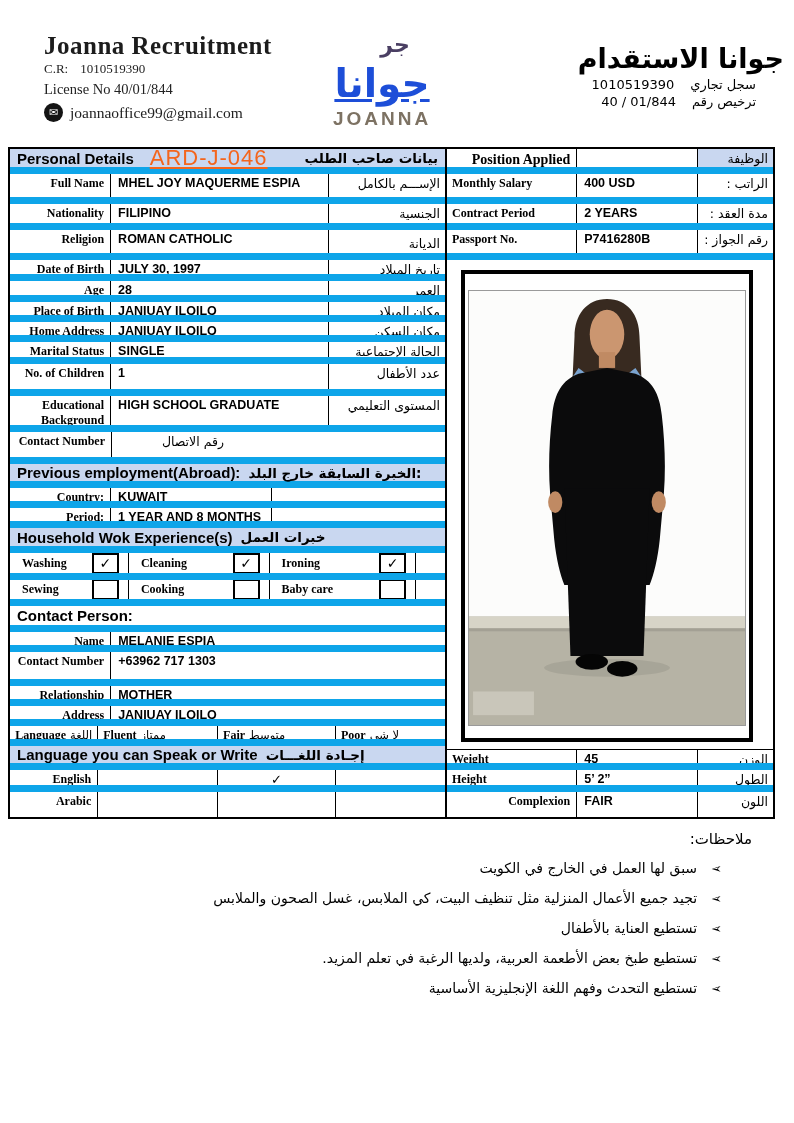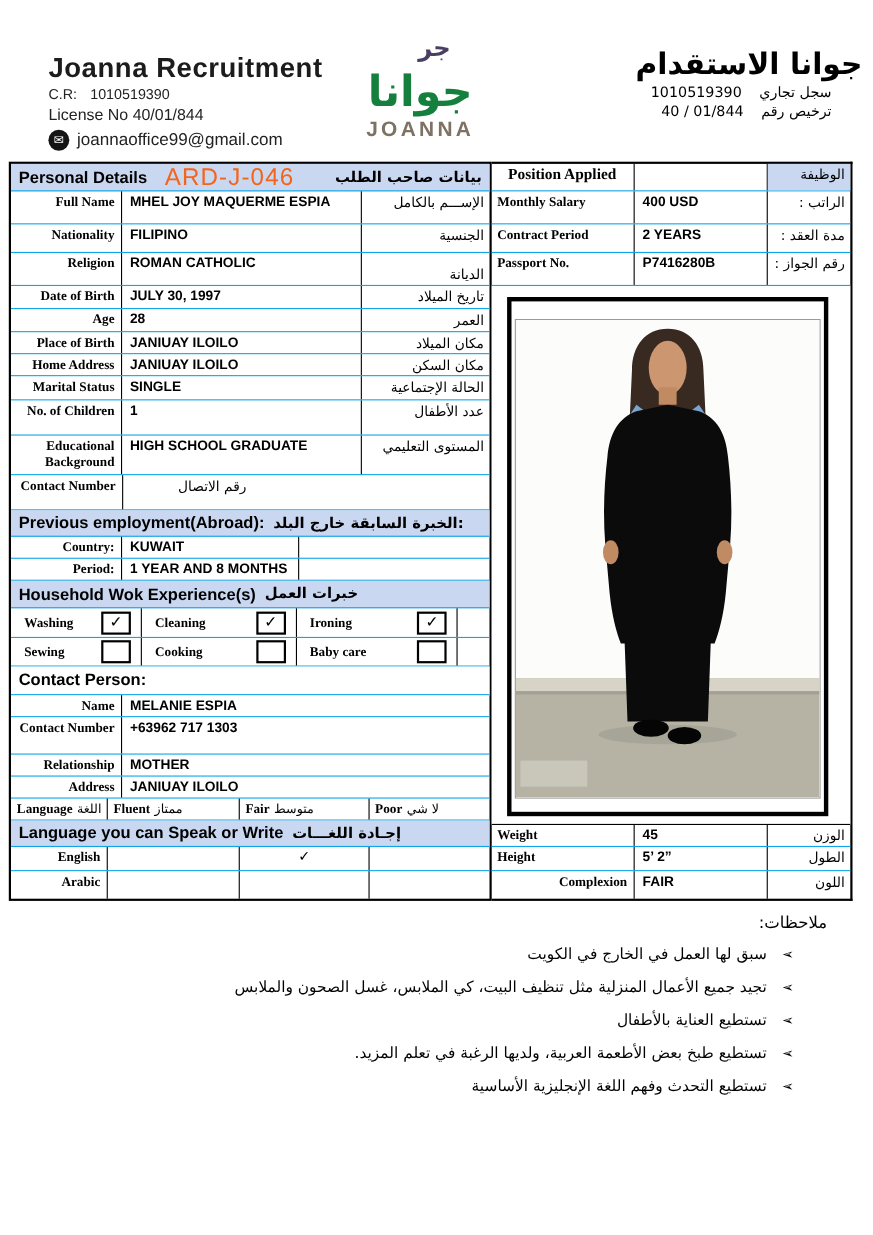--- a/index.html
+++ b/index.html
@@ -1,48 +1,48 @@
 <!DOCTYPE html>
 <html><head>
 <meta charset="utf-8">
 <style>
   * { box-sizing: border-box; margin: 0; padding: 0; }
   html,body { width: 794px; height: 1123px; background:#fff; color:#000;
     font-family:"Liberation Serif", serif; }
   body { position: relative; overflow: hidden; }
 
   
-  .hdr-left { position:absolute; left:44px; top:48px; font-family:Liberation Sans, sans-serif; }
+  .hdr-left { position:absolute; left:44px; top:32px; font-family:Liberation Serif, serif; }
   .company { font-size:25px; font-weight:bold; color:#1c1c1c; letter-spacing:.5px; }
   .cr-line { font-size:13px; margin-top:1px; color:#222; }
   .cr-line .num { margin-left:12px; }
   .license { font-size:14.5px; margin-top:4px; color:#222; }
   .email-row { display:flex; align-items:center; margin-top:5px; }
   .email-icon { width:19px; height:19px; border-radius:50%; background:#141414; color:#fff;
      font-size:11px; display:flex; align-items:center; justify-content:center; margin-right:7px; }
   .email { font-size:15.5px; color:#222; }
 
   .logo { position:absolute; left:318px; top:22px; width:128px; text-align:center; }
   .logo-mark { font-size:22px; font-weight:bold; color:#4a3f63; font-family:"DejaVu Sans",sans-serif; height:42px; line-height:46px; padding-left:26px; }
-  .logo-ar { font-size:39px; font-weight:bold; color:#15803d; font-family:"DejaVu Sans",sans-serif; line-height:1.05; }
+  .logo-ar { font-size:39px; font-weight:bold; color:#1d4ed8; font-family:"DejaVu Sans",sans-serif; line-height:1.05;text-decoration:underline; }
   .logo-latin { font-size:19px; font-weight:bold; color:#7d7263; letter-spacing:3px;
      font-family:"Liberation Sans",sans-serif; margin-top:3px; }
 
   .hdr-right { position:absolute; right:10px; top:44px; text-align:right; }
   .ar-title { font-size:27px; font-weight:bold; font-family:"DejaVu Sans",sans-serif; line-height:1.1; }
   .ar-lines { margin-top:3px; margin-right:28px; }
   .ar-line { font-size:13px; font-family:"DejaVu Sans",sans-serif; margin-top:2px; }
   .ar-line .num { margin-right:16px; font-family:"DejaVu Sans",sans-serif; }
 
   
   .form-wrap { position:absolute; left:8px; top:147px; display:flex; }
   .ltable { width:439px; border:2px solid #000; }
   .rtable { width:328px; border:2px solid #000; border-left:none; }
 
-  .row { display:flex; border-bottom:1px solid #0ea5e9; align-items:stretch; }
+  .row { display:flex; border-bottom:7px solid #0ea5e9; align-items:stretch; }
   .row:last-child { border-bottom:none; }
   .cell { border-right:1px solid #000; padding:2px 5px; overflow:hidden; }
   .cell:last-child { border-right:none; }
 
   .lab { font-weight:bold; font-size:12px; text-align:right; padding-right:6px; line-height:1.25; }
   .val { font-family:"Liberation Sans",sans-serif; font-weight:bold; font-size:12.5px; padding-left:7px; }
   .arb { direction:rtl; text-align:right; font-size:12.5px; font-family:"DejaVu Sans",sans-serif; padding-left:3px; }
 
   
   .lc1 { width:102px; } .lc2 { width:220px; } .lc3 { width:117px; }
@@ -57,21 +57,21 @@
   
   .h20{height:20px}.h21{height:21px}.h22{height:22px}.h24{height:24px}.h25{height:25px}
   .h26{height:26px}.h27{height:27px}.h30{height:30px}.h32{height:32px}.h34{height:34px}.h36{height:36px}
 
   .sec { background:#c9d7f0; font-family:"Liberation Sans",sans-serif; font-weight:bold;
      font-size:15px; display:flex; align-items:center; padding:0 7px; }
   .sec .sec-ar { font-size:13.5px; font-family:"DejaVu Sans",sans-serif; margin-left:8px; }
   .sec .flush { margin-left:auto; }
   .sec.white { background:#fff; }
   .ref-code { color:#f4651c; font-family:"Liberation Sans",sans-serif; font-weight:normal;
-     font-size:22px; margin-left:16px; letter-spacing:1px; }
+     font-size:22px; margin-left:16px; letter-spacing:1px;text-decoration:underline; }
 
   .chkcell { display:flex; align-items:center; justify-content:space-between; padding:2px 9px 2px 12px; }
   .chklab { font-weight:bold; font-size:12px; }
   .chkbox { width:27px; height:21px; border:2px solid #000; display:flex; align-items:center;
      justify-content:center; font-size:14px; font-weight:bold; background:#fff;
      font-family:"DejaVu Sans",sans-serif; }
 
   .lhead { font-weight:bold; font-size:12px; }
   .lhead .a { font-family:"DejaVu Sans",sans-serif; font-weight:normal; font-size:11.5px; margin-left:4px; }
   .ctr { text-align:center; font-family:"DejaVu Sans",sans-serif; font-size:13px; }
@@ -285,21 +285,21 @@
     <div class="row h25">
       <div class="cell lab gc1">Arabic</div>
       <div class="cell ctr gc2"></div>
       <div class="cell ctr gc3"></div>
       <div class="cell ctr gc4"></div>
     </div>
   </div>
 
   <div class="rtable">
     <div class="row h25">
-      <div class="cell lab rc1" style="text-align:center;font-size:14px">Position Applied</div>
+      <div class="cell lab rc1" style="text-align:right;font-size:14px">Position Applied</div>
       <div class="cell val rc2"></div>
       <div class="cell arb rc3" style="background:#c9d7f0">الوظيفة</div>
     </div>
     <div class="row h30">
       <div class="cell lab rc1" style="text-align:left">Monthly Salary</div>
       <div class="cell val rc2">400 USD</div>
       <div class="cell arb rc3">الراتب :</div>
     </div>
     <div class="row h26">
       <div class="cell lab rc1" style="text-align:left">Contract Period</div>

